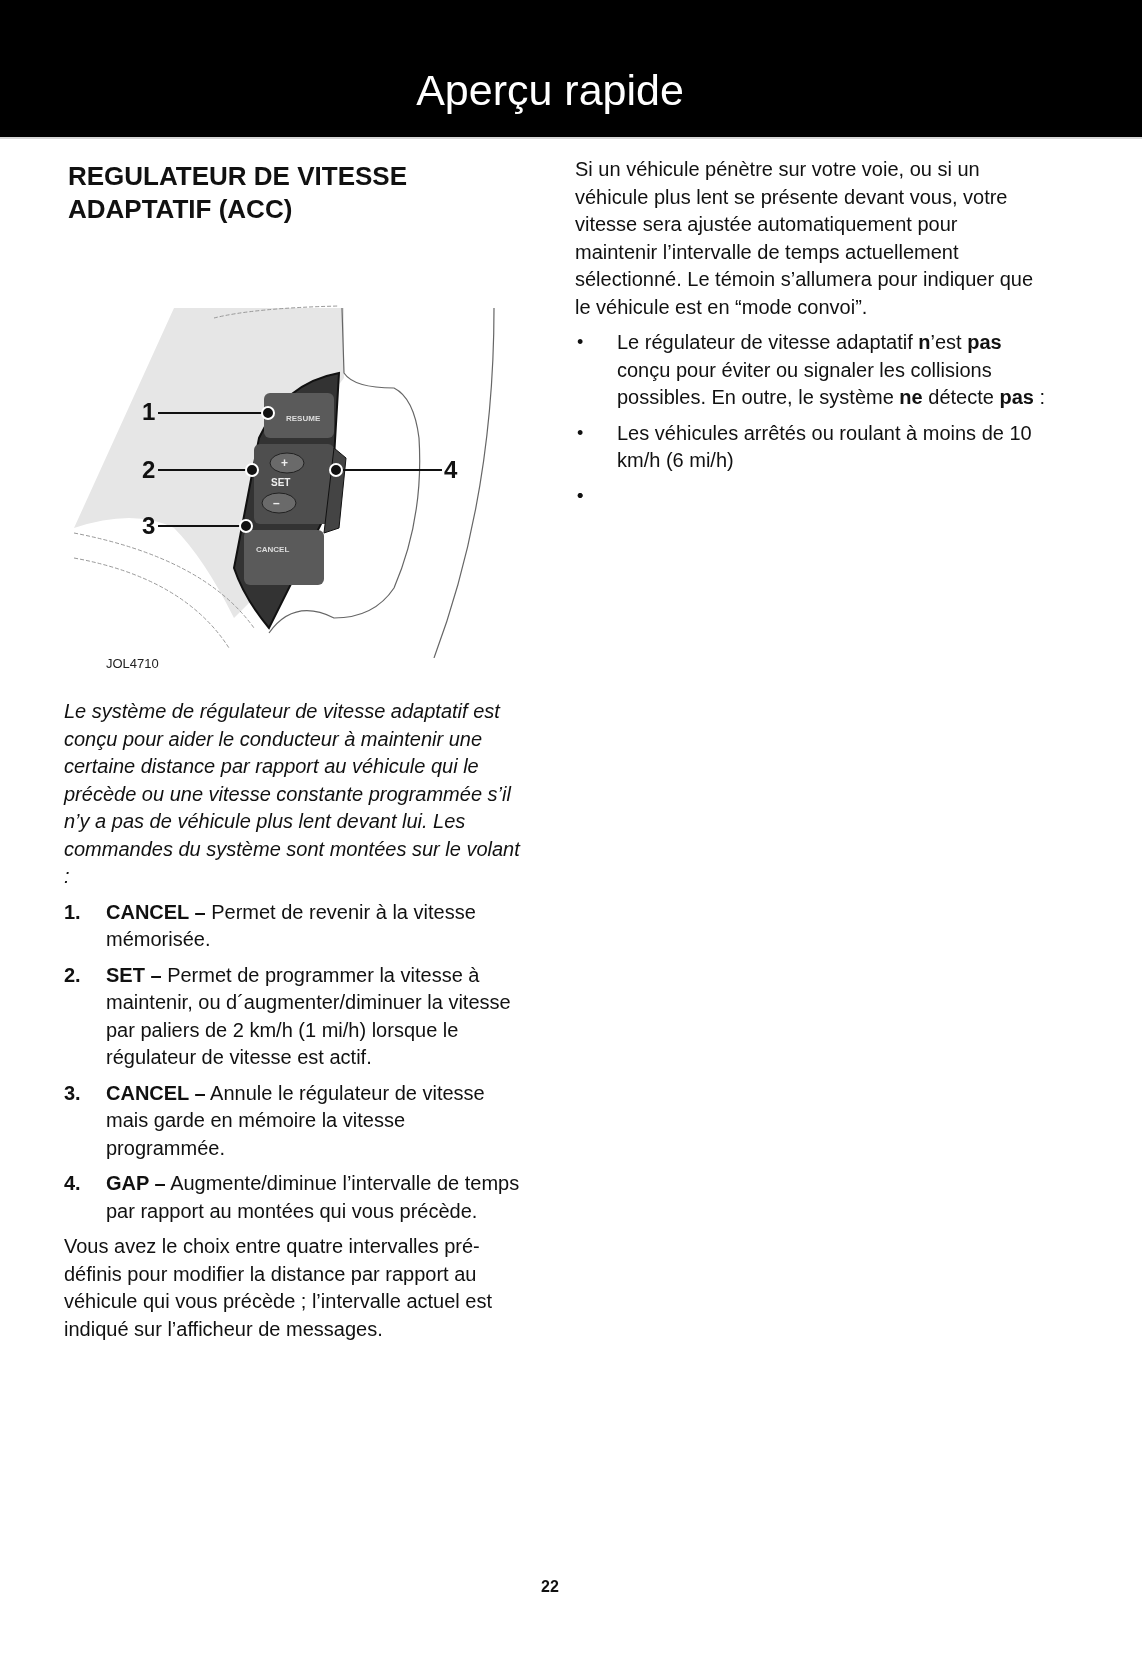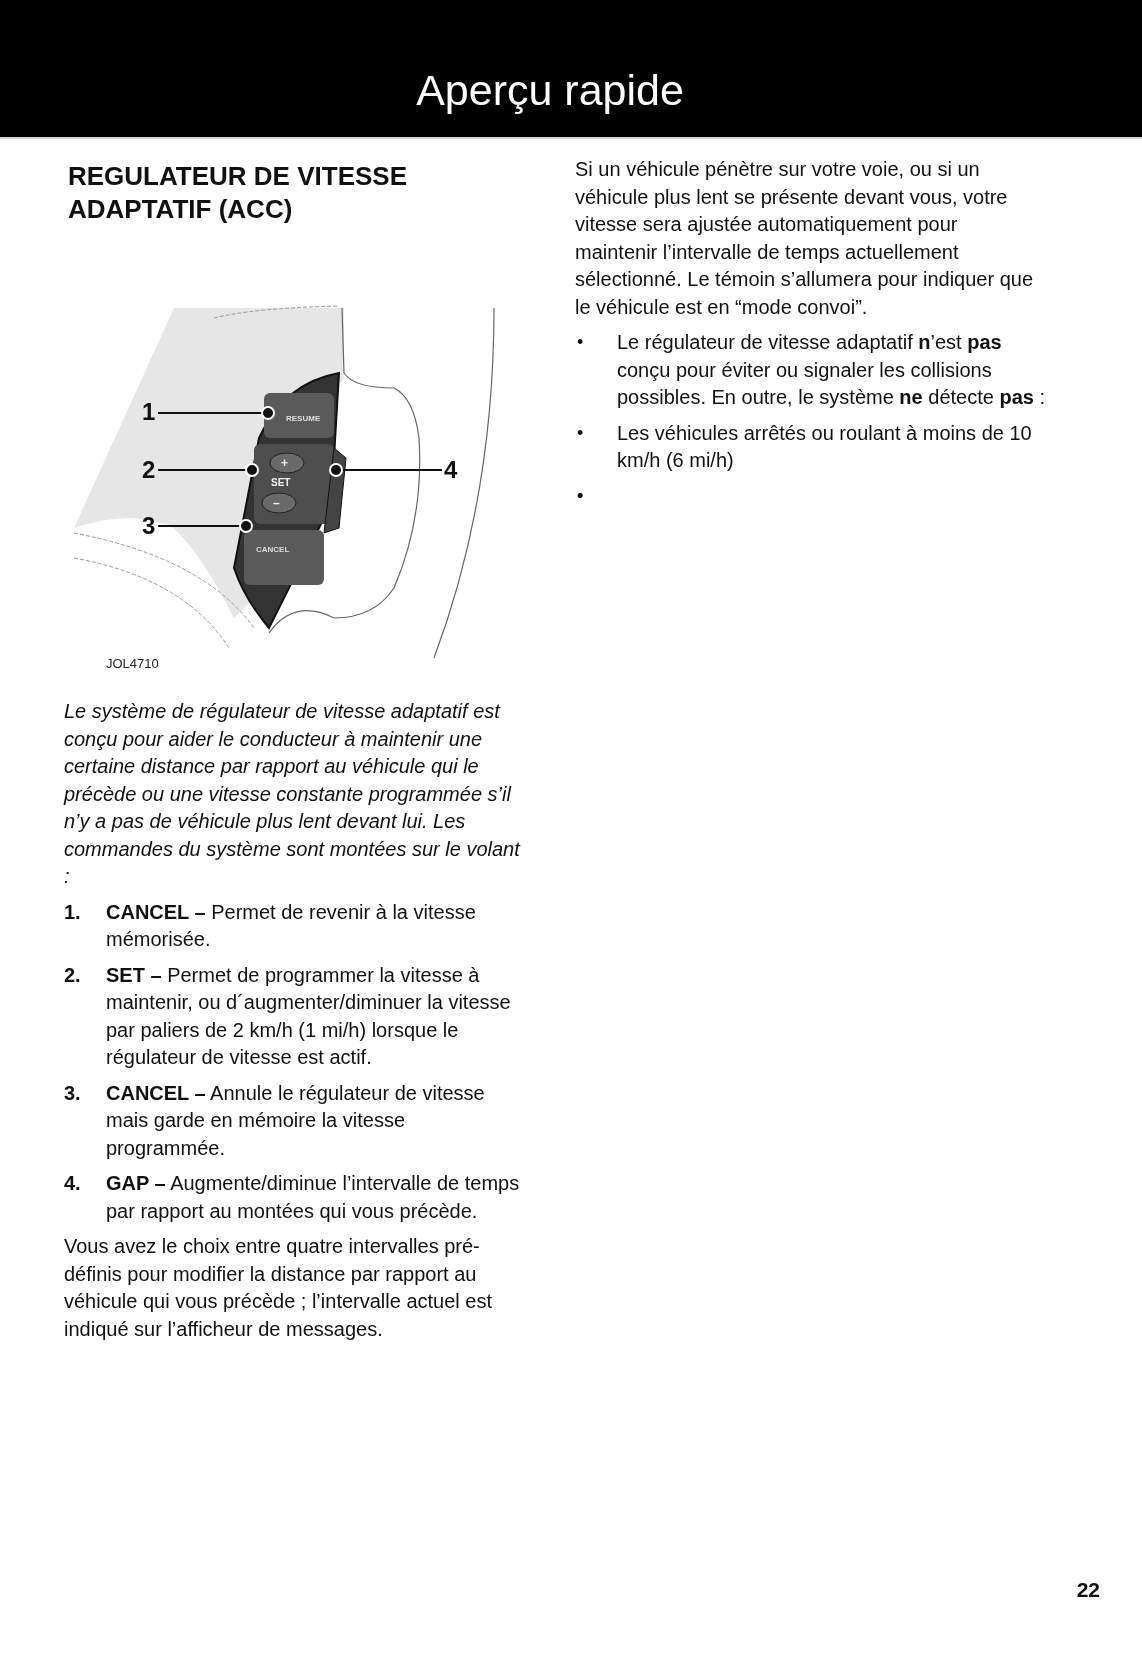--- a/index.html
+++ b/index.html
@@ -28,22 +28,22 @@
     ol.controls li .num { position: absolute; left: 0; top: 0; font-weight: bold; }
     ol.controls li .term { font-weight: bold; }
 
     .gap-text { margin-top: 6px !important; }
 
     ul.bullets { list-style: none; margin: 8px 0 0 0; padding: 0; }
     ul.bullets li { position: relative; padding-left: 42px; font-size: 20px; line-height: 27.5px; margin-bottom: 8px; }
     ul.bullets li .dot { position: absolute; left: 2px; top: 0; font-size: 18px; }
     b { font-weight: bold; }
 
-    .page-number { position: absolute; left: 0; width: 1100px; top: 1578px; text-align: right;
-                   font-weight: bold; font-size: 21px; }
+    .page-number { position: absolute; left: 0; width: 1100px; top: 1578px; text-align: center;
+                   font-weight: bold; font-size: 16px; }
   </style>
 </head>
 <body>
 
 <div class="header-bar"></div>
 <div class="header-title">Aperçu rapide</div>
 <div class="header-rule"></div>
 
 <div class="col-left">
   <h2 class="section-title">

